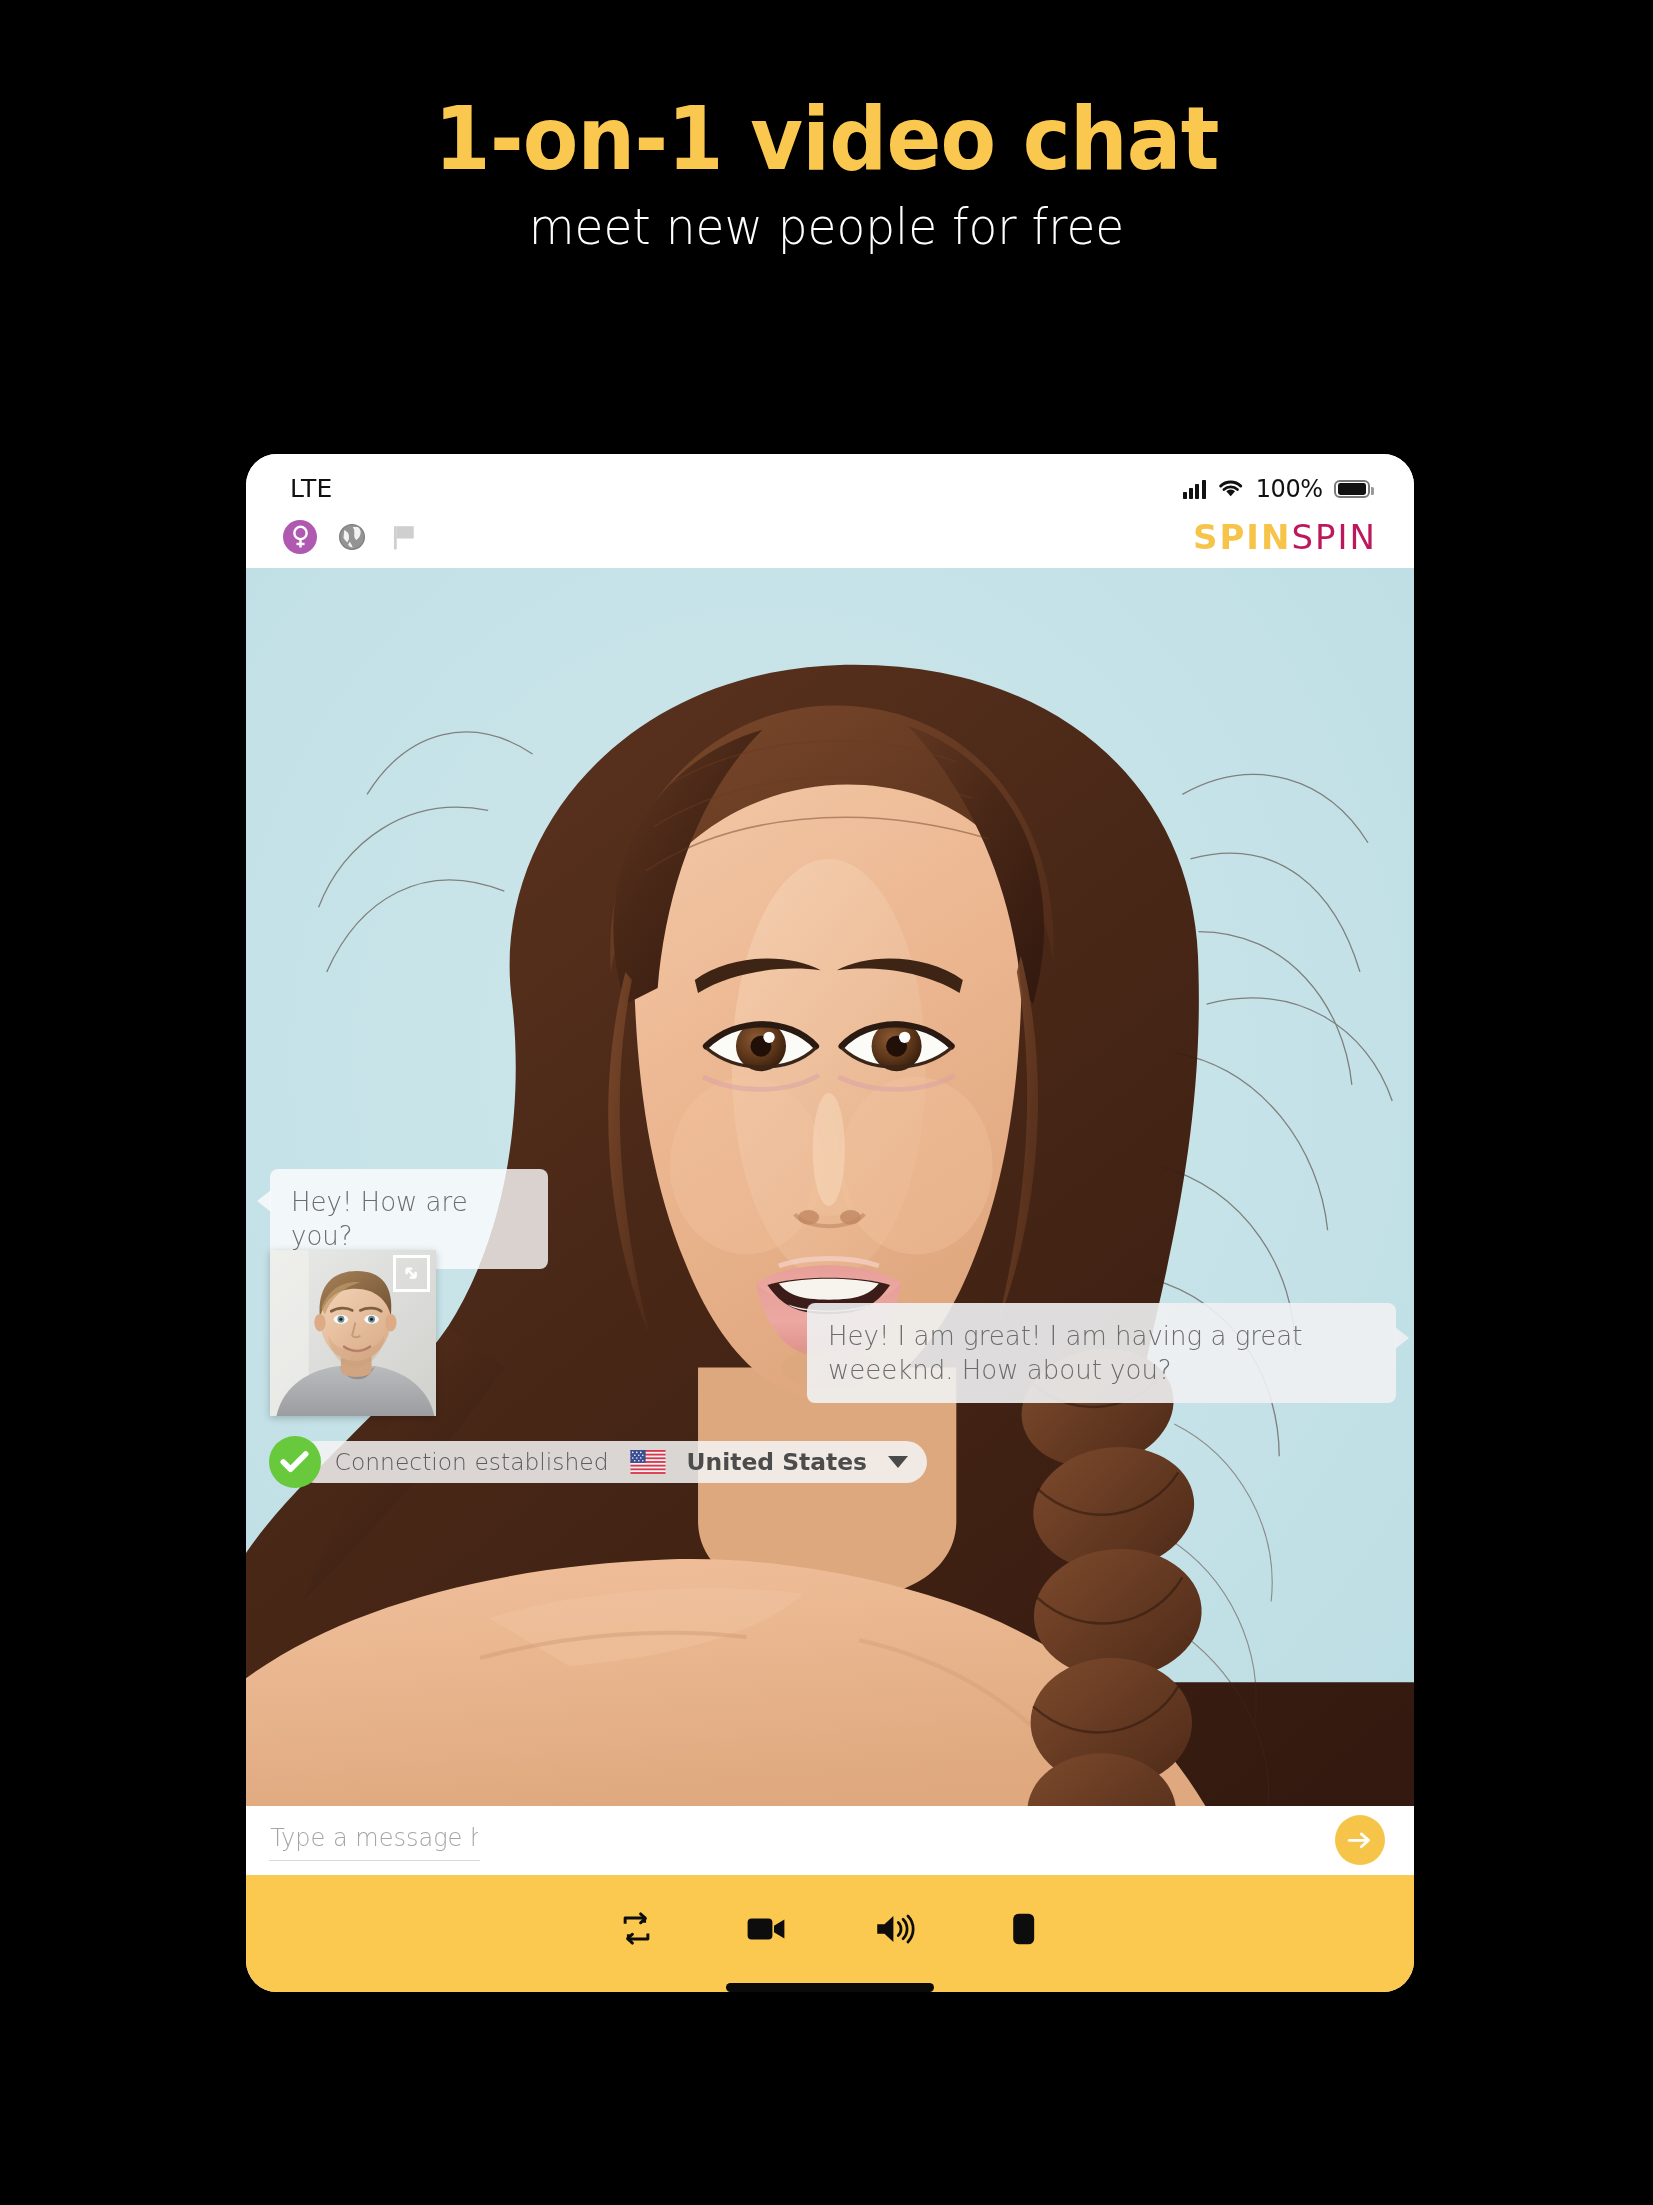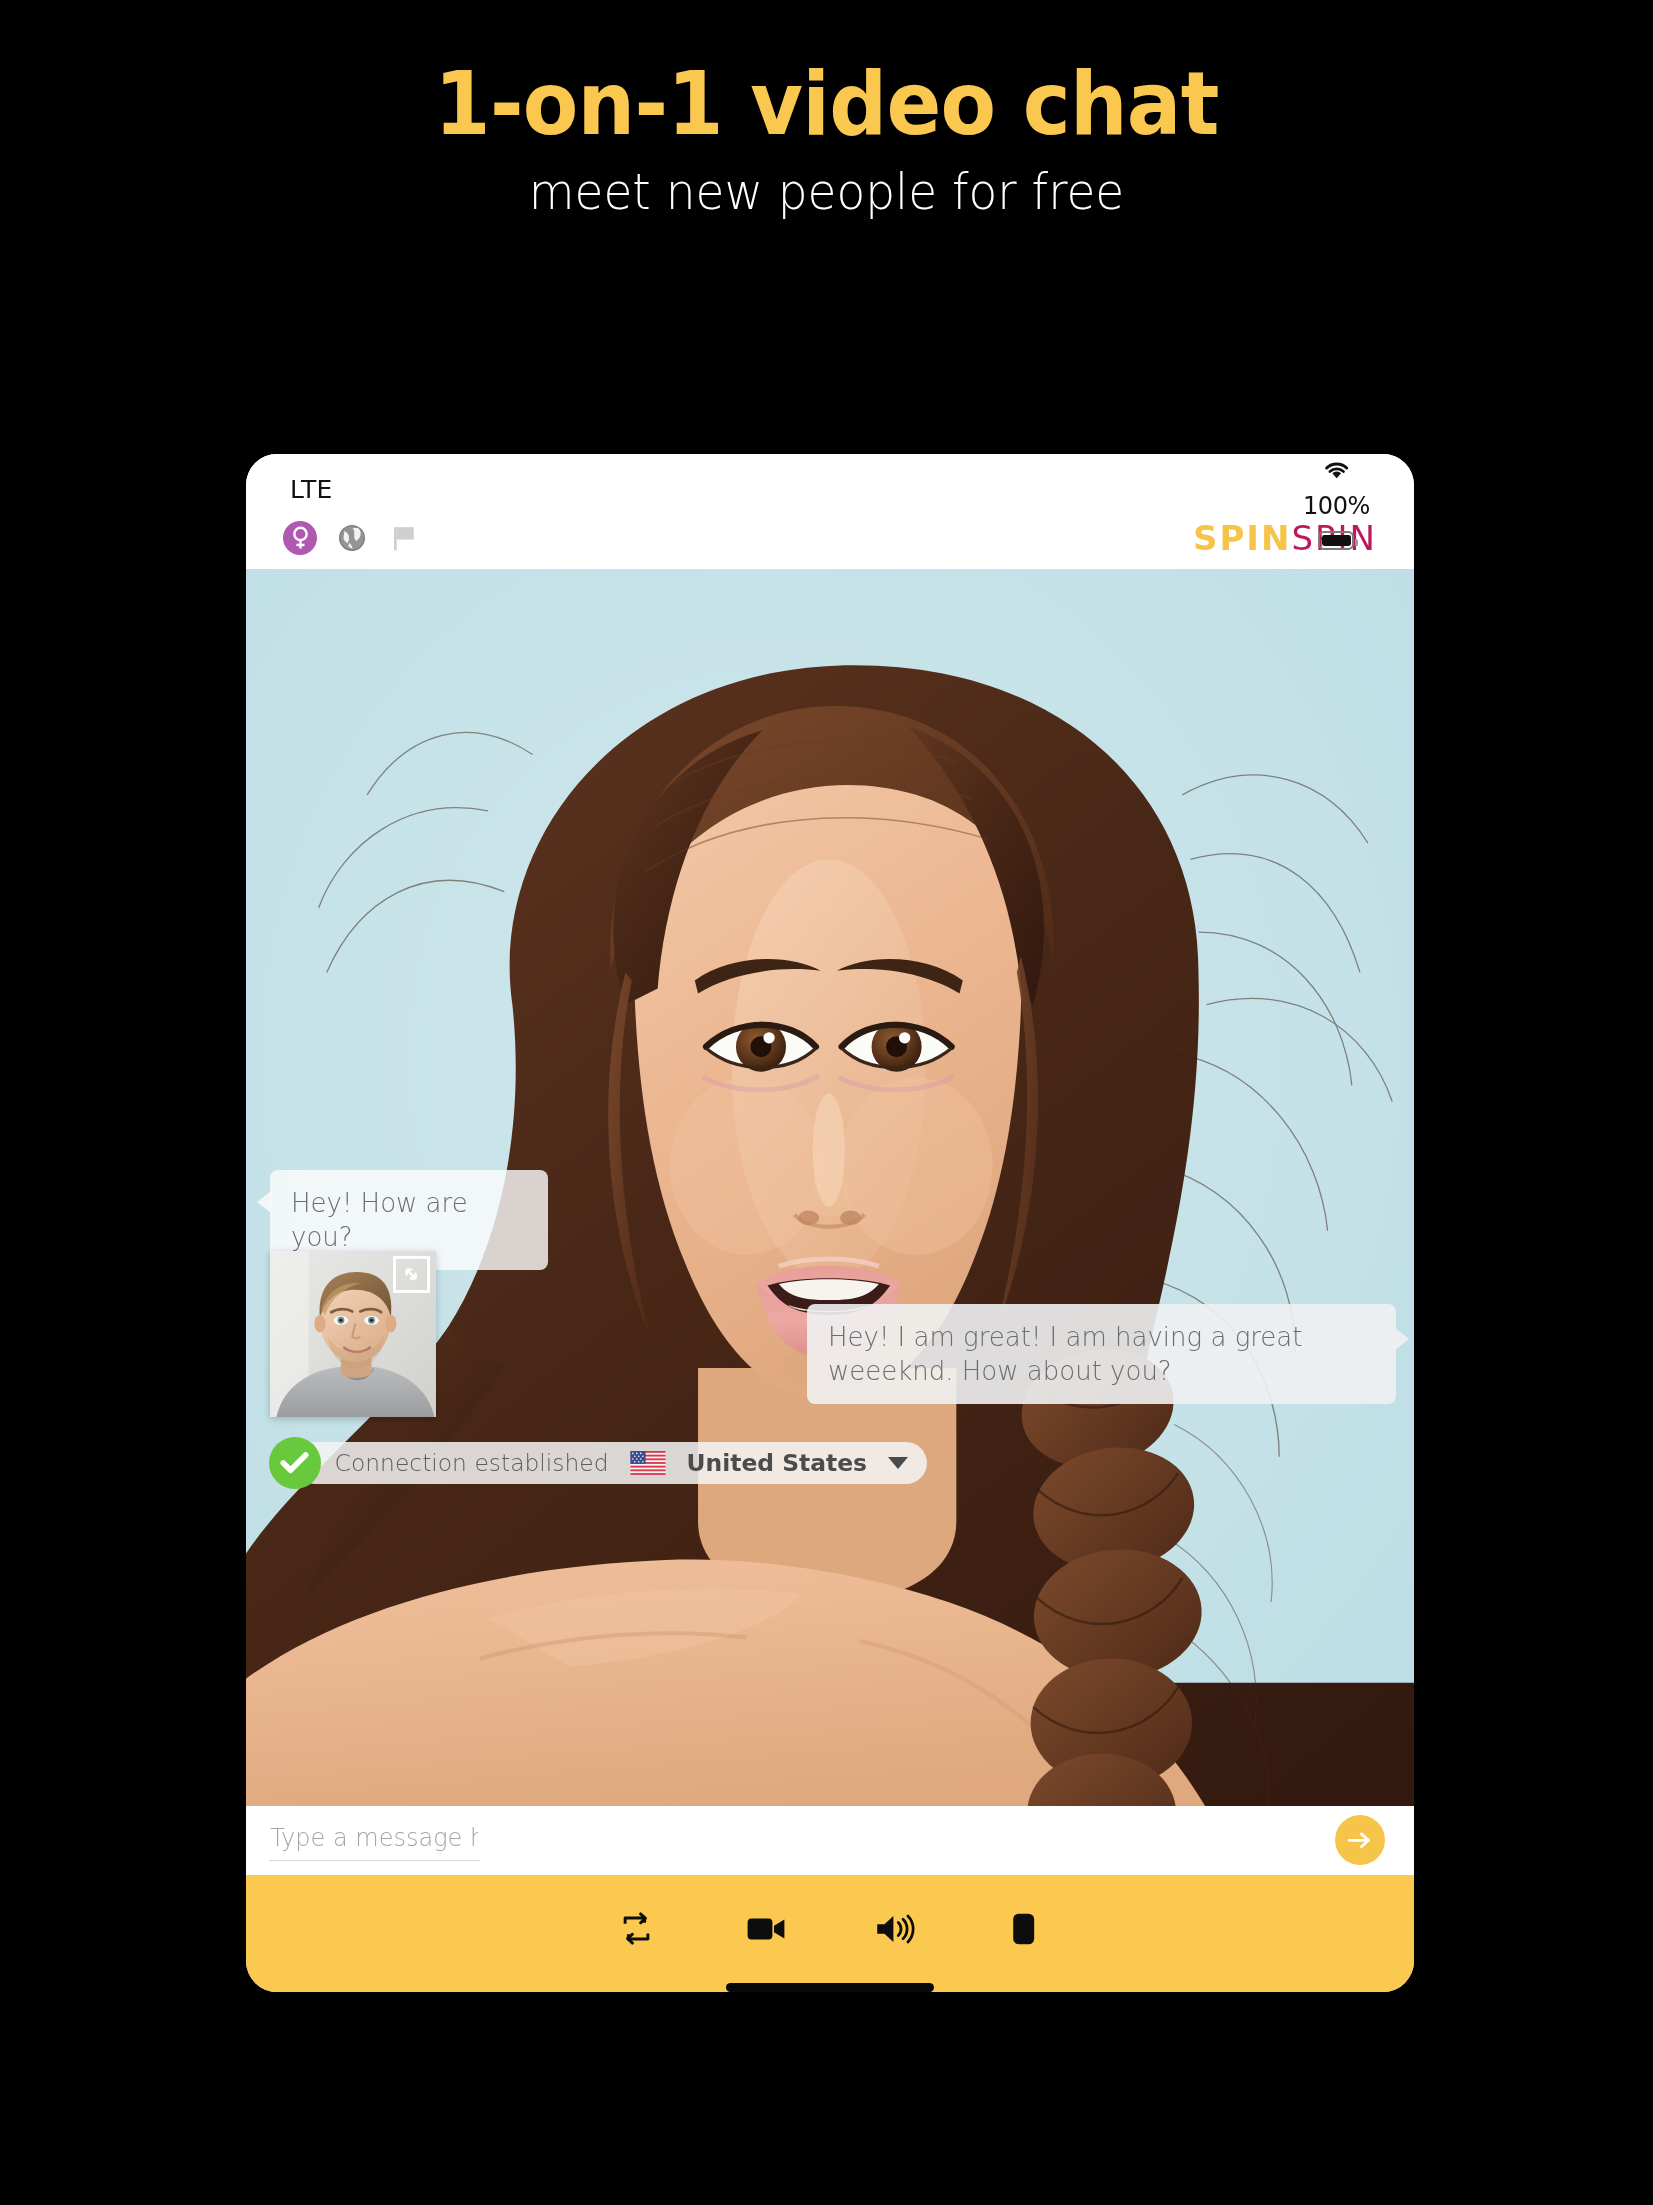--- a/index.html
+++ b/index.html
@@ -4,21 +4,21 @@
 <style>
   * { margin:0; padding:0; box-sizing:border-box; }
   html, body {
     width:1653px; height:2205px;
     background:#000;
     font-family:"Liberation Sans", sans-serif;
     overflow:hidden;
   }
 
   
-  .promo { width:1653px; padding-top:61px; text-align:center; }
+  .promo { width:1653px; padding-top:96px; text-align:center; }
   .promo-title {
     font-family:"DejaVu Sans", sans-serif;
     font-weight:bold;
     font-size:87px;
     line-height:1.0;
     letter-spacing:-0.8px;
     color:#FBC84F;
     transform:scaleX(0.93);
   }
   .promo-sub {
@@ -48,21 +48,21 @@
     background:#fff;
     display:flex; align-items:center;
     justify-content:space-between;
     padding:13px 44px 0 44px;
   }
   .lte {
     font-family:"DejaVu Sans", sans-serif;
     font-size:25px; font-weight:500;
     color:#111; letter-spacing:0.4px;
   }
-  .status-right { display:flex; align-items:center; gap:11.3px;flex-direction:column; }
+  .status-right { display:flex; align-items:center; gap:11.3px; }
   .signal { display:flex; align-items:flex-end; gap:2.4px; height:19.4px; }
   .signal i { width:4px; background:#111; border-radius:0.8px; display:block; }
   .signal i:nth-child(1){height:6.5px;}
   .signal i:nth-child(2){height:10.5px;}
   .signal i:nth-child(3){height:14.5px;}
   .signal i:nth-child(4){height:18.6px;}
   .battpct {
     font-family:"DejaVu Sans", sans-serif;
     font-size:24px; color:#111; letter-spacing:-0.4px;
   }

